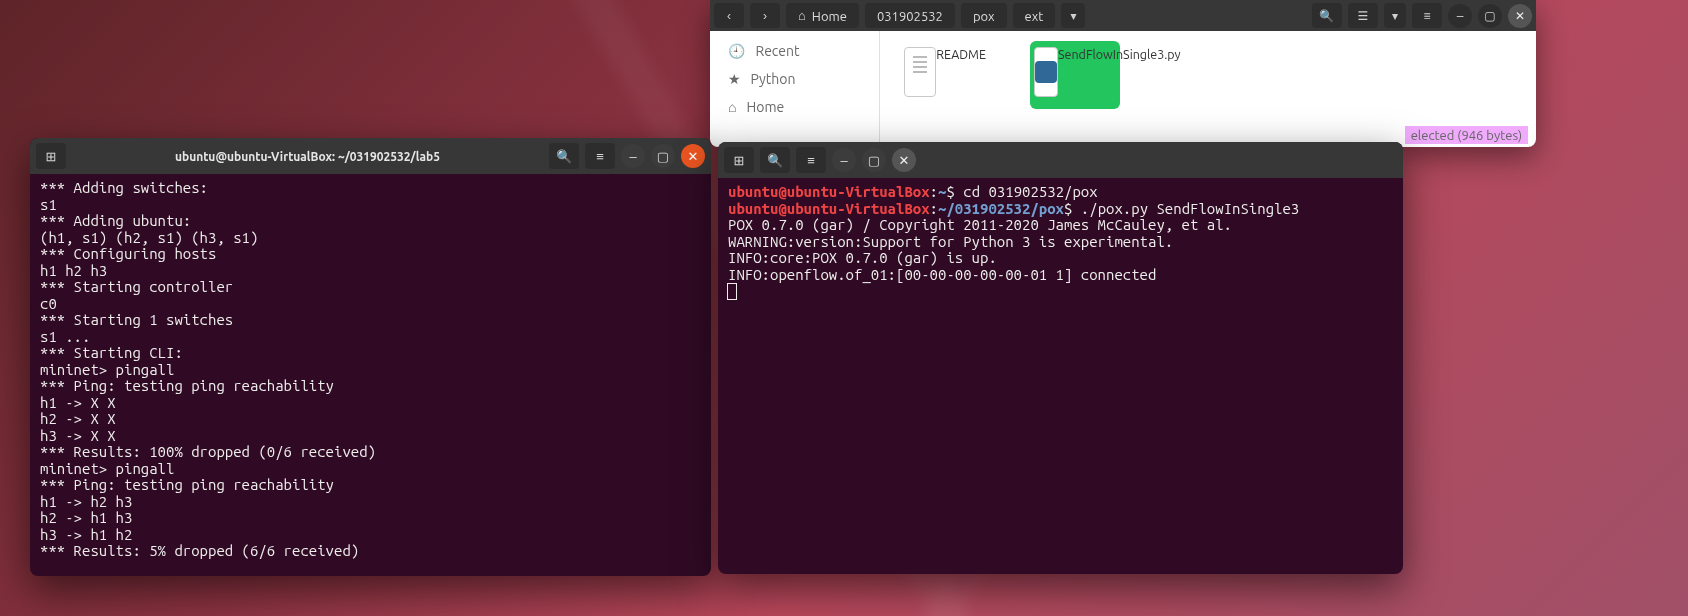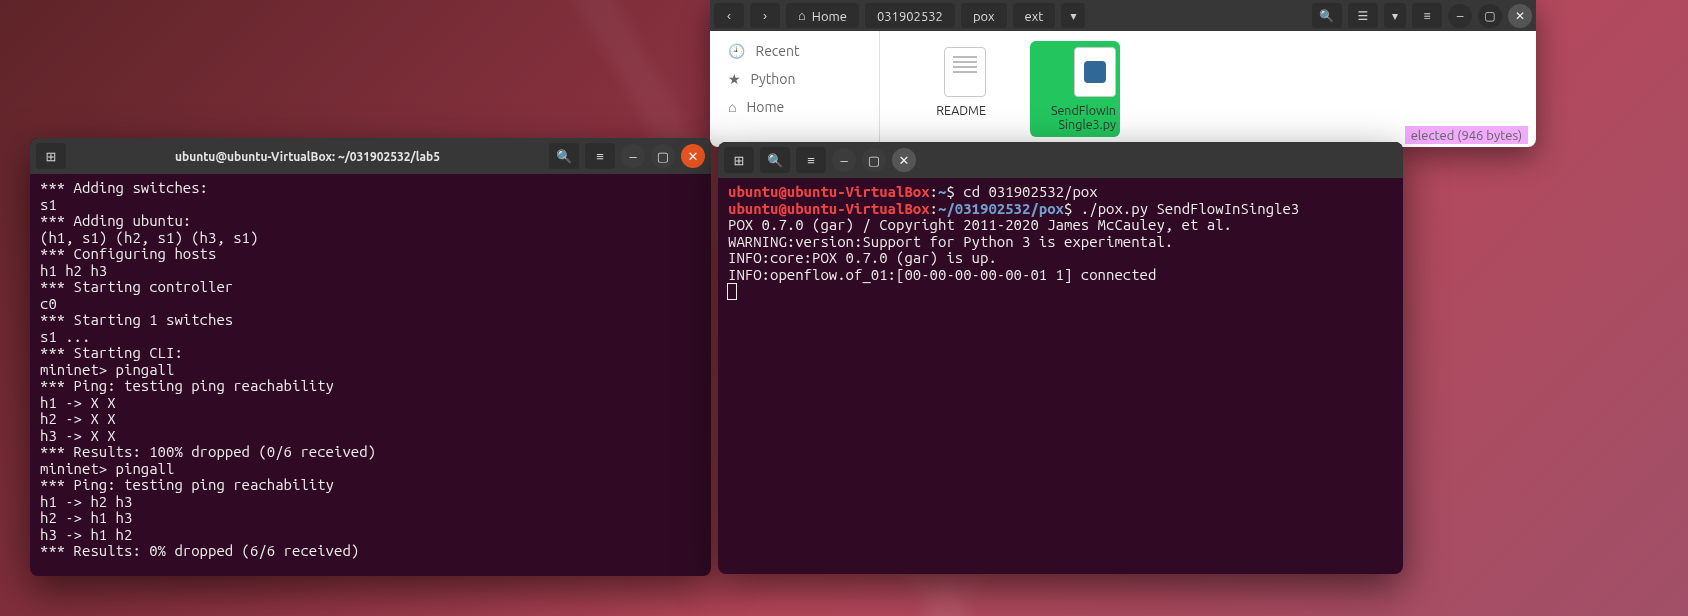--- a/index.html
+++ b/index.html
@@ -73,21 +73,21 @@
     font-size: 14px;
   }
   .fm-content {
     flex: 1;
     display: flex;
     gap: 40px;
     padding: 10px 20px;
     align-items: flex-start;
   }
   .file {
-    display: flex; flex-direction: column; align-items: flex-end;
+    display: flex; flex-direction: row; align-items: flex-start;
     width: 90px;
     padding: 6px 4px;
     border-radius: 6px;
     font-size: 12.5px;
     text-align: center;
     color: #333;
   }
   .file.selected { background: #22c55e; }
   .file-ico {
     width: 42px; height: 50px;
@@ -269,21 +269,21 @@
 <span>*** Ping: testing ping reachability</span>
 <span>h1 -&gt; X X</span>
 <span>h2 -&gt; X X</span>
 <span>h3 -&gt; X X</span>
 <span>*** Results: 100% dropped (0/6 received)</span>
 <span>mininet&gt; pingall</span>
 <span>*** Ping: testing ping reachability</span>
 <span>h1 -&gt; h2 h3</span>
 <span>h2 -&gt; h1 h3</span>
 <span>h3 -&gt; h1 h2</span>
-<span>*** Results: 0% dropped (6/6 received)</span></div>
+<span>*** Results: 5% dropped (6/6 received)</span></div>
 </div>
 
 <div class="term" style="top:142px; left:718px; width:685px; height:432px;">
   <div class="term-titlebar">
     <button class="ttbtn">
         <span>⊞</span>
       </button>
     <button class="ttbtn">
         <span>🔍</span>
       </button>

